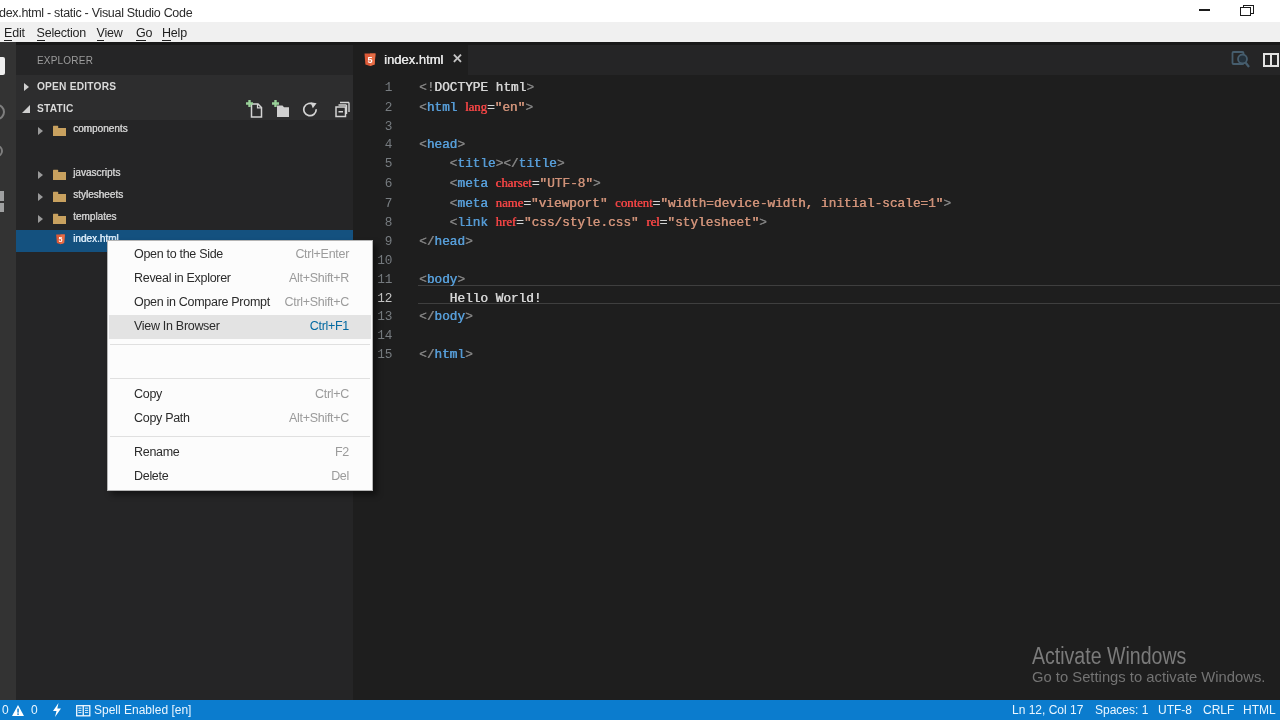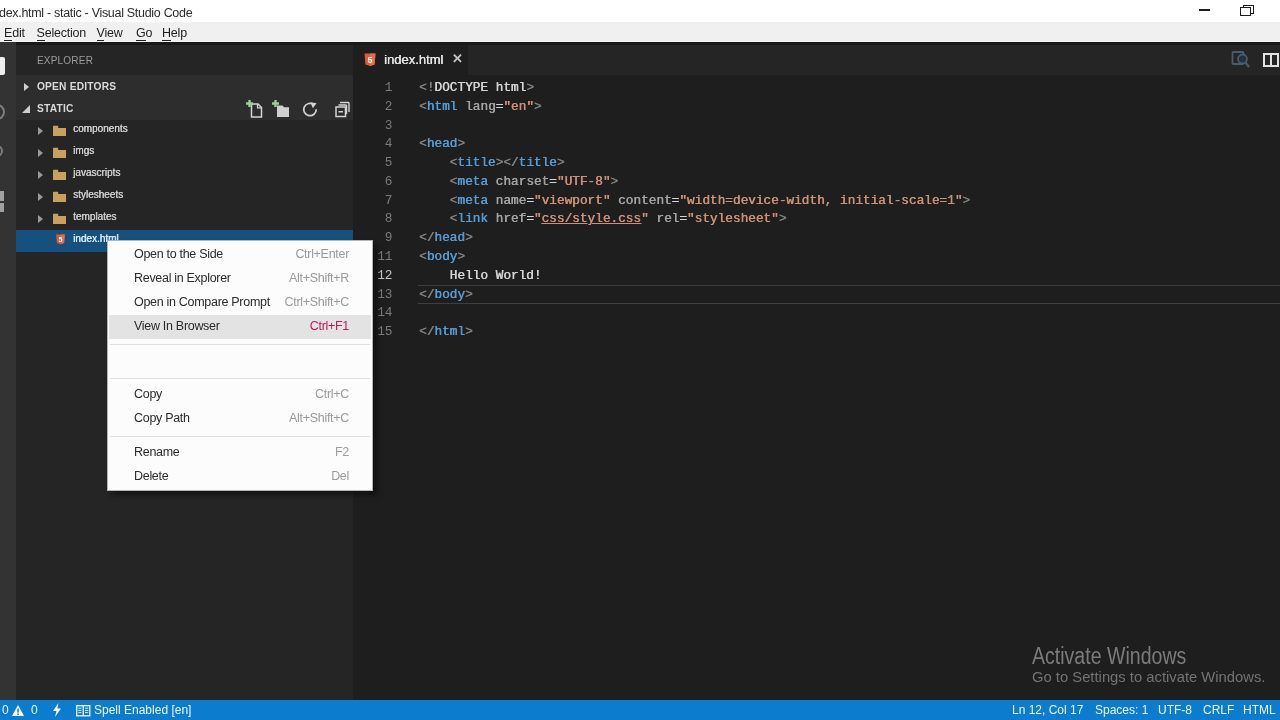--- a/index.html
+++ b/index.html
@@ -40,39 +40,39 @@
   #selrow { background:#14517f; }
 
   
   #tabstrip { left:353px; top:44.5px; width:927px; height:30.5px; background:#252526; }
   #tab { left:353px; top:44.5px; width:115px; height:30.5px; background:#1e1e1e; }
   #tablabel { left:384px; top:52px; font-size:13px; color:#e4e4e4; text-shadow:0.4px 0 0 currentColor; }
   #tabclose { left:452px; top:51px; font-size:13px; font-weight:bold; color:#c5c5c5; }
   #code { text-shadow:0.5px 0 0 currentColor; left:353px; top:79.1px; font-family:"Liberation Mono", monospace; font-size:12.75px; line-height:18.77px; white-space:pre; color:#d4d4d4; }
   .ln { display:inline-block; width:39.5px; text-align:right; color:#777c80; text-shadow:none; }
   .cd { display:inline-block; margin-left:26.5px; }
-  .p { color:#808080; } .t { color:#569cd6; } .a { color:#a3a3a3; } .v { color:#ce9178; }
+  .p { color:#808080; } .t { color:#569cd6; } .a { color:#ef4444;font-family:Liberation Serif, serif; } .v { color:#ce9178; }
   #curline { left:418px; top:285.2px; width:862px; height:18.9px; border-top:1px solid #3f3f3f; border-bottom:1px solid #3f3f3f; }
 
   
   #aw1 { left:1032px; top:643px; font-size:23px; color:#7b7b7b; transform:scaleX(0.85); transform-origin:left; }
   #aw2 { left:1032px; top:669px; font-size:14.5px; color:#737373; transform:scaleX(1.02); transform-origin:left; }
 
   
   #statusbar { left:0; top:700px; width:1280px; height:20px; background:#0b7cce; color:#eaf6ff; font-size:12px; }
   .sbitem { position:absolute; top:3px; }
 
   
   #ctxmenu { left:107px; top:240px; width:266px; height:251px; background:#fcfcfc; border:1px solid #b5b5b5;
       box-shadow:4px 4px 6px rgba(0,0,0,0.45); }
   .mi { position:absolute; left:1px; width:262px; height:24px; font-size:12.5px; letter-spacing:-0.3px; color:#2b2b2b; }
   .mi .lab { position:absolute; left:25px; top:4px; }
   .mi .sc { position:absolute; right:22px; top:4px; color:#9b9b9b; }
   .mi.hl { background:#e3e3e3;padding-left:33px; }
-  .mi.hl .sc { color:#be185d; }
+  .mi.hl .sc { color:#0369a1; }
   .msep { position:absolute; left:2px; width:260px; height:1px; background:#e0e0e0; }
 </style>
 </head>
 <body>
 <div id="stage">
   <div class="abs" id="titlebar"></div>
   <div class="abs" id="title">dex.html - static - Visual Studio Code</div>
   <div class="abs" id="minbtn"></div>
   <div class="abs" id="restbtn2"></div>
   <div class="abs" id="restbtn"></div>
@@ -142,28 +142,20 @@
     <path d="M8 1 V13" stroke="#e2e2e2" stroke-width="2"></path>
   </svg>
 
   <div class="row" style="top:120px;">
       <span class="twistie"></span>
       <svg class="folder" width="13" height="11">
         <rect x="0" y="0.8" width="5.2" height="2.6" rx="0.6" fill="#c8a15f"></rect>
         <rect x="0" y="3" width="13" height="8" fill="#c8a15f"></rect>
       </svg>
       <span class="rowlabel">components</span>
-    </div>
-  <div class="row" style="top:142px;">
-      <span class="twistie"></span>
-      <svg class="folder" width="13" height="11">
-        <rect x="0" y="0.8" width="5.2" height="2.6" rx="0.6" fill="#c8a15f"></rect>
-        <rect x="0" y="3" width="13" height="8" fill="#c8a15f"></rect>
-      </svg>
-      <span class="rowlabel">imgs</span>
     </div>
   <div class="row" style="top:164px;">
       <span class="twistie"></span>
       <svg class="folder" width="13" height="11">
         <rect x="0" y="0.8" width="5.2" height="2.6" rx="0.6" fill="#c8a15f"></rect>
         <rect x="0" y="3" width="13" height="8" fill="#c8a15f"></rect>
       </svg>
       <span class="rowlabel">javascripts</span>
     </div>
   <div class="row" style="top:186px;">
@@ -196,22 +188,23 @@
   <div class="abs" id="tablabel">index.html</div>
   <div class="abs" id="tabclose">✕</div>
   <div class="abs" id="curline"></div>
   <div class="abs" id="code"><div><span class="ln">1</span><span class="cd"><span class="p">&lt;!</span>DOCTYPE html<span class="p">&gt;</span></span>
 </div><div><span class="ln">2</span><span class="cd"><span class="p">&lt;</span><span class="t">html</span> <span class="a">lang</span>=<span class="v">"en"</span><span class="p">&gt;</span></span>
 </div><div><span class="ln">3</span><span class="cd"> </span>
 </div><div><span class="ln">4</span><span class="cd"><span class="p">&lt;</span><span class="t">head</span><span class="p">&gt;</span></span>
 </div><div><span class="ln">5</span><span class="cd">    <span class="p">&lt;</span><span class="t">title</span><span class="p">&gt;&lt;/</span><span class="t">title</span><span class="p">&gt;</span></span>
 </div><div><span class="ln">6</span><span class="cd">    <span class="p">&lt;</span><span class="t">meta</span> <span class="a">charset</span>=<span class="v">"UTF-8"</span><span class="p">&gt;</span></span>
 </div><div><span class="ln">7</span><span class="cd">    <span class="p">&lt;</span><span class="t">meta</span> <span class="a">name</span>=<span class="v">"viewport"</span> <span class="a">content</span>=<span class="v">"width=device-width, initial-scale=1"</span><span class="p">&gt;</span></span>
-</div><div><span class="ln">8</span><span class="cd">    <span class="p">&lt;</span><span class="t">link</span> <span class="a">href</span>=<span class="v">"<span style="text-decoration:underline;">css/style.css</span>"</span> <span class="a">rel</span>=<span class="v">"stylesheet"</span><span class="p">&gt;</span></span>
+</div><div><span class="ln">8</span><span class="cd">    <span class="p">&lt;</span><span class="t">link</span> <span class="a">href</span>=<span class="v">"<span style="">css/style.css</span>"</span> <span class="a">rel</span>=<span class="v">"stylesheet"</span><span class="p">&gt;</span></span>
 </div><div><span class="ln">9</span><span class="cd"><span class="p">&lt;/</span><span class="t">head</span><span class="p">&gt;</span></span>
+</div><div><span class="ln">10</span><span class="cd"> </span>
 </div><div><span class="ln">11</span><span class="cd"><span class="p">&lt;</span><span class="t">body</span><span class="p">&gt;</span></span>
 </div><div><span class="ln" style="color:#c6c6c6;">12</span><span class="cd">    Hello World!</span>
 </div><div><span class="ln">13</span><span class="cd"><span class="p">&lt;/</span><span class="t">body</span><span class="p">&gt;</span></span>
 </div><div><span class="ln">14</span><span class="cd"> </span>
 </div><div><span class="ln">15</span><span class="cd"><span class="p">&lt;/</span><span class="t">html</span><span class="p">&gt;</span></span>
 </div></div>
 
   <div class="abs" id="aw1">Activate Windows</div>
   <div class="abs" id="aw2">Go to Settings to activate Windows.</div>
 

